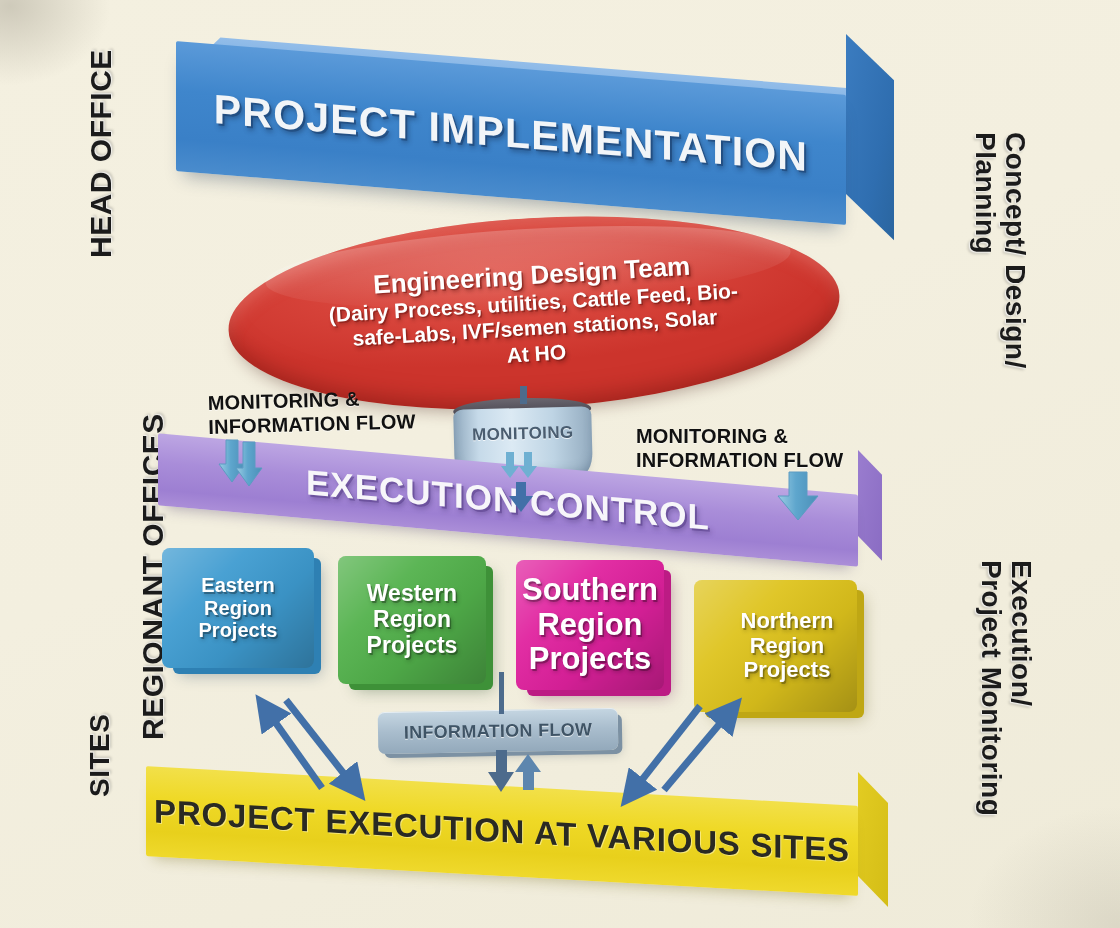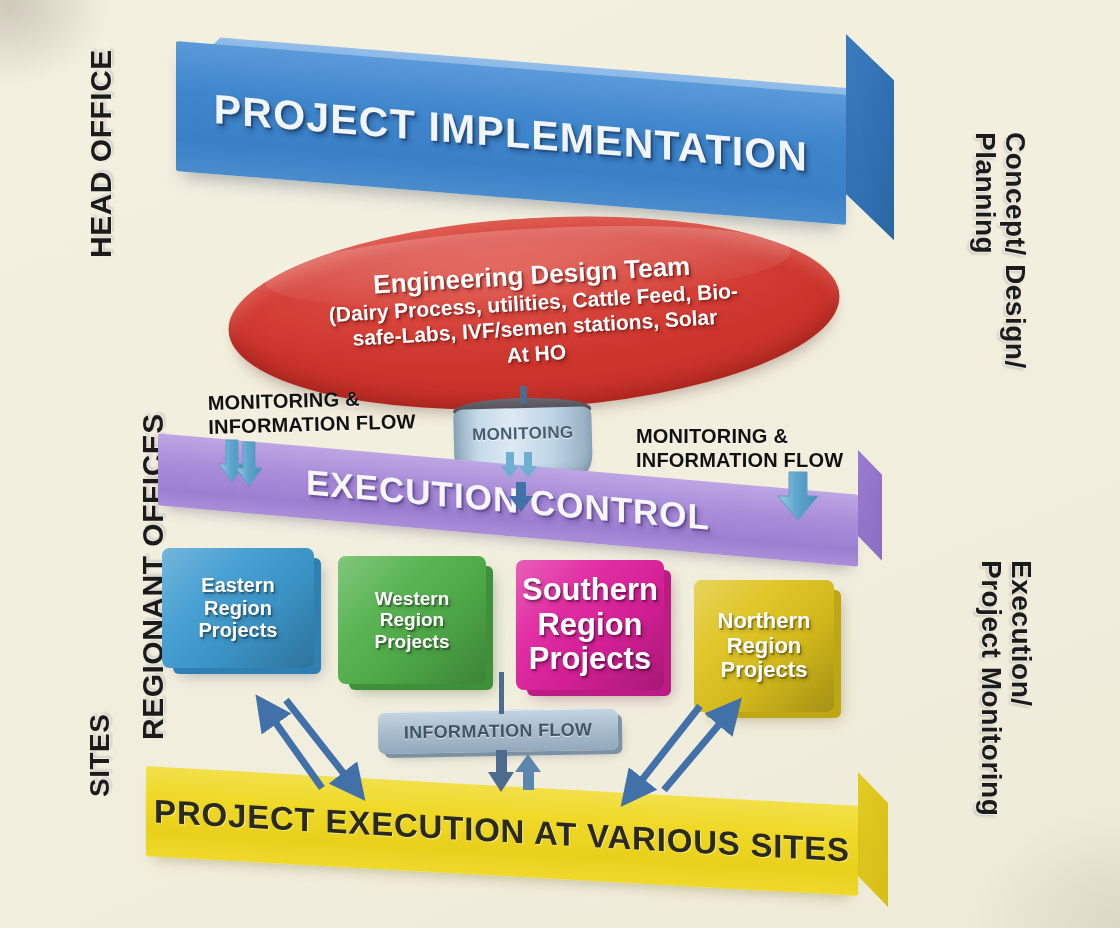--- a/index.html
+++ b/index.html
@@ -213,35 +213,36 @@
   }
 
   #cube-eastern {
     left: 162px; top: 548px; width: 152px; height: 120px;
     font-size: 20px;
     background: #3e9bd0;
     box-shadow: 9px 8px 0 -2px #2e80b3, 12px 12px 16px -6px rgba(30,60,90,.4);
   }
   #cube-western {
     left: 338px; top: 556px; width: 148px; height: 128px;
-    font-size: 19px;
+    font-size: 23px;
     background: #52b14b;
     box-shadow: 9px 8px 0 -2px #3e9138, 12px 12px 16px -6px rgba(30,70,35,.4);
   }
   #cube-southern {
     left: 516px; top: 560px; width: 148px; height: 130px;
     font-size: 31px;
     background: #e0219e;
     box-shadow: 9px 8px 0 -2px #bc1b84, 12px 12px 16px -6px rgba(90,15,65,.4);
   }
   #cube-northern {
     left: 694px; top: 580px; width: 140px; height: 132px;
     font-size: 22px;
     background: #dec31c;
     box-shadow: 9px 8px 0 -2px #bfa714, 12px 12px 16px -6px rgba(90,80,10,.38);
+    padding-left: 23px;
   }
 
   
   #box-information-flow {
     position: absolute;
     left: 378px; top: 710px;
     width: 240px; height: 42px;
     border-radius: 7px;
     background: linear-gradient(180deg, #c5d6e2 0%, #a9bdcd 48%, #93a9bb 100%);
     box-shadow: 5px 5px 0 -1px #7c91a3, 7px 8px 12px -6px rgba(40,60,80,.4),

